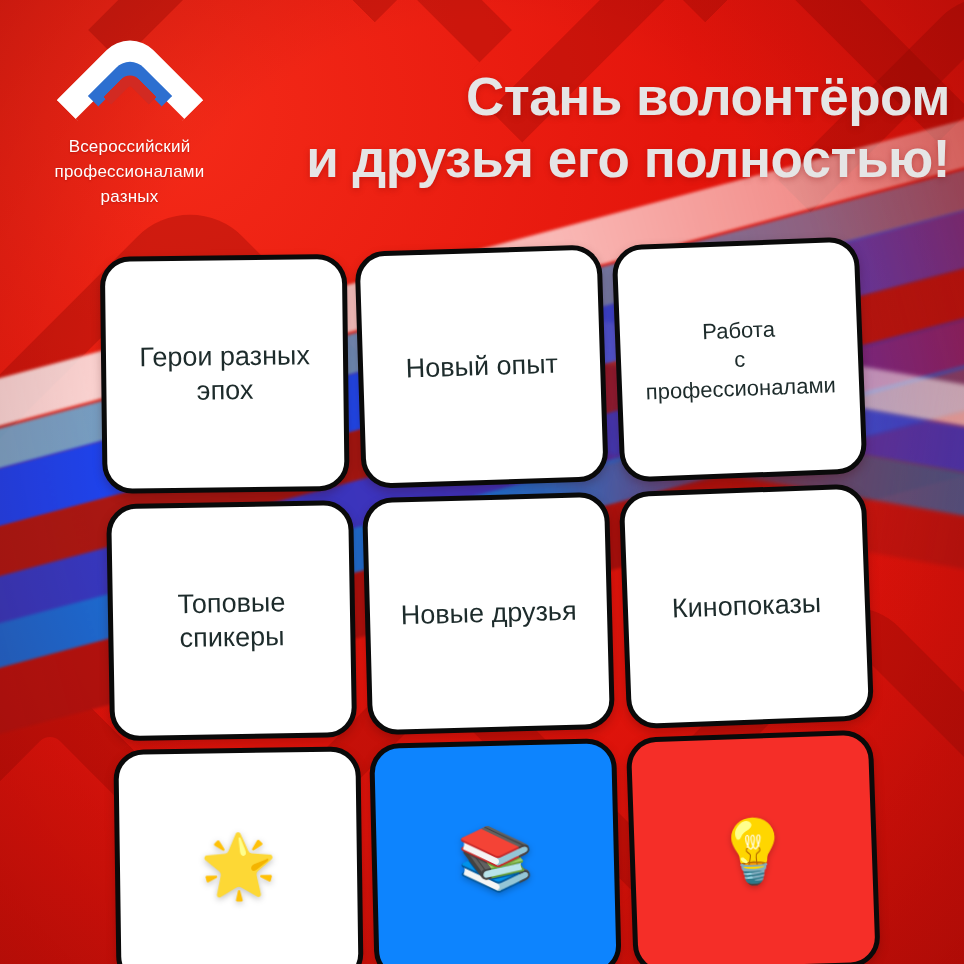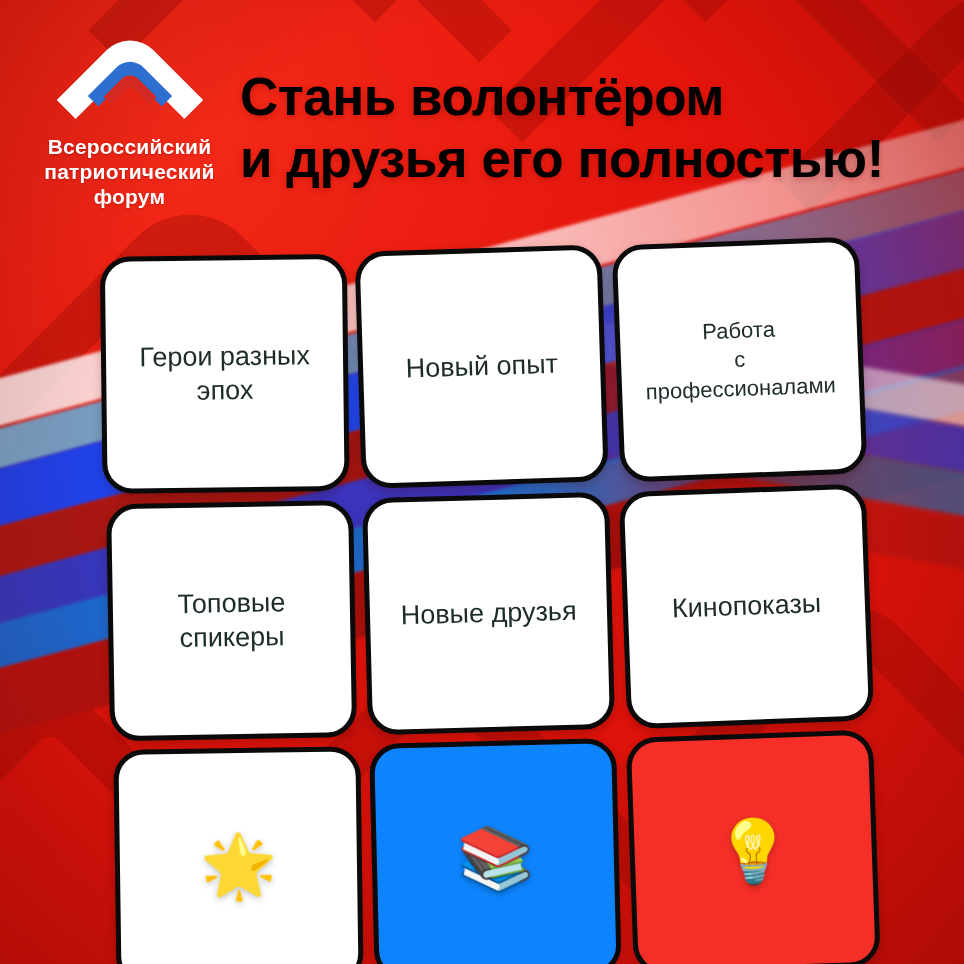--- a/index.html
+++ b/index.html
@@ -148,38 +148,38 @@
     width: 38px; height: 38px;
     margin-left: -19px;
     top: 56px;
     border-width: 11px;
     border-color: #d22a22;
     border-top-left-radius: 13px;
     transform: rotate(45deg);
   }
 
   .brand-line {
-    font-weight: 700;
-    font-size: 21px;
+    font-weight: 400;
+    font-size: 17px;
     line-height: 25px;
     letter-spacing: .2px;
     text-shadow: 0 1px 2px rgba(120,0,0,.35);
   }
 
   .headline {
     position: absolute;
     left: 240px;
     right: 14px;
     top: 66px;
-    color: #000000;
+    color: #e5e5e5;
     font-weight: 700;
     font-size: 53px;
     line-height: 62px;
     letter-spacing: -0.5px;
-    text-align: left;
+    text-align: right;
     text-shadow: 0 2px 6px rgba(120,0,0,.30);
   }
   .headline .l2 { display: block; }
 
   
   .grid-wrap {
     position: absolute;
     left: 108px;
     top: 248px;
     width: 762px;
@@ -269,22 +269,22 @@
 
   <div class="header">
 
     <div class="brand">
       <div class="logo-mark">
         <div class="chev chev-white"></div>
         <div class="chev chev-blue"></div>
         <div class="chev chev-red"></div>
       </div>
       <div class="brand-line">Всероссийский</div>
-      <div class="brand-line">патриотический</div>
-      <div class="brand-line">форум</div>
+      <div class="brand-line">профессионалами</div>
+      <div class="brand-line">разных</div>
     </div>
 
     <div class="headline">
       <span class="l1">Стань волонтёром</span>
       <span class="l2">и друзья его полностью!</span>
     </div>
 
   </div>
 
   <div class="grid-wrap">

